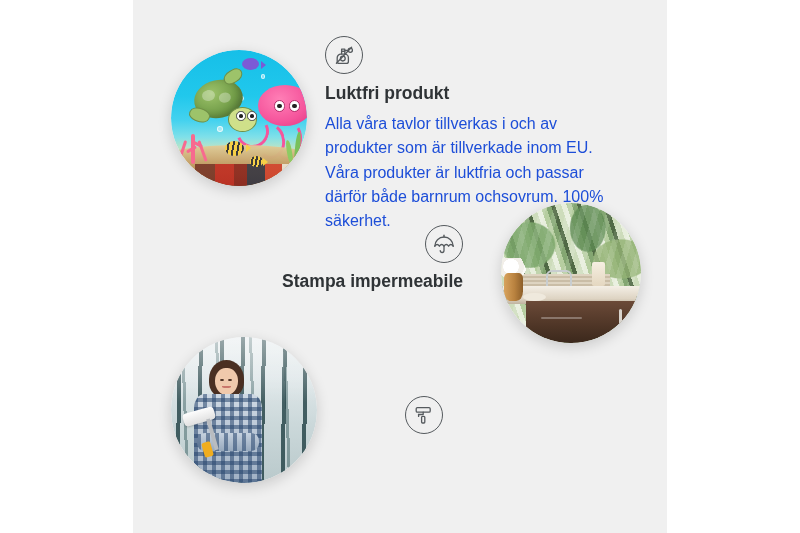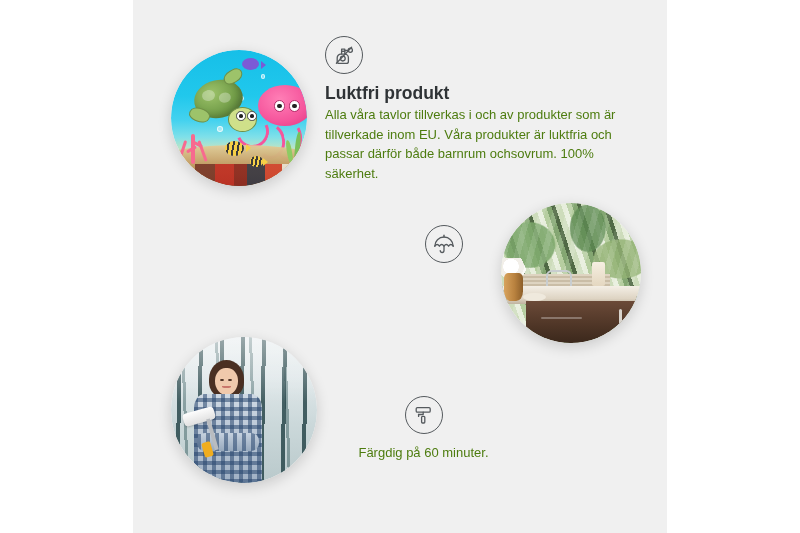--- a/index.html
+++ b/index.html
@@ -445,35 +445,35 @@
     box-sizing: border-box;
   }
   .feat-title {
     font-size: 17.5px;
     font-weight: bold;
     color: #2f3336;
     margin: 0;
     line-height: 1.25;
   }
   .feat-body {
-    font-size: 13px;
-    color: #4d7c0f;
+    font-size: 16px;
+    color: #1d4ed8;
     margin: 0;
     line-height: 1.52;
   }
 
   
   #feature-odourless {
     left: 192px;   
     top: 36px;
     width: 300px;
     text-align: left;
   }
   #feature-odourless .feat-icon { margin-bottom: 9px; }
-  #feature-odourless .feat-title { margin-bottom: 0; }
+  #feature-odourless .feat-title { margin-bottom: 7px; }
 
   
   #feature-waterproof {
     left: 60px;
     top: 225px;
     width: 270px;
     text-align: right;
   }
   #feature-waterproof .feat-icon { margin-left: auto; margin-bottom: 8px; }
   #feature-waterproof .feat-title { margin-bottom: 6px; }
@@ -601,28 +601,28 @@
 
     <div class="feature" id="feature-waterproof">
       <div class="feat-icon">
         <svg class="ico" width="24" height="24" viewBox="0 0 24 24" fill="none" stroke="#555a5e" stroke-width="1.3" stroke-linecap="round" stroke-linejoin="round">
           <path d="M2.8 14.2C2.8 9.1 6.9 5 12 5s9.2 4.1 9.2 9.2"></path>
           <path d="M2.8 14.2c1.5-2.3 3.1-2.3 4.6 0 1.5-2.3 3.1-2.3 4.6 0 1.5-2.3 3.1-2.3 4.6 0 1.5-2.3 3.1-2.3 4.6 0"></path>
           <path d="M12 14.2v4.4a1.9 1.9 0 0 1-3.8 0"></path>
           <line x1="12" y1="5" x2="12" y2="3.2"></line>
         </svg>
       </div>
+      <p class="feat-title">Stampa impermeabile</p>
     </div>
 
     <div class="feature" id="feature-easy">
       <div class="feat-icon">
         <svg class="ico" width="24" height="24" viewBox="0 0 24 24" fill="none" stroke="#555a5e" stroke-width="1.3" stroke-linecap="round" stroke-linejoin="round">
           <rect x="4.2" y="4.6" width="14" height="4.6" rx="1.2"></rect>
           <path d="M11.2 9.2v2.3H6.6"></path>
           <path d="M6.6 11.5v1.9"></path>
           <rect x="9.6" y="13.4" width="3.2" height="6.6" rx="0.9"></rect>
         </svg>
       </div>
-      <p class="feat-body">Färgdig på 60 minuter.</p>
     </div>
 
   </div>
 </div>
 
 </body></html>

